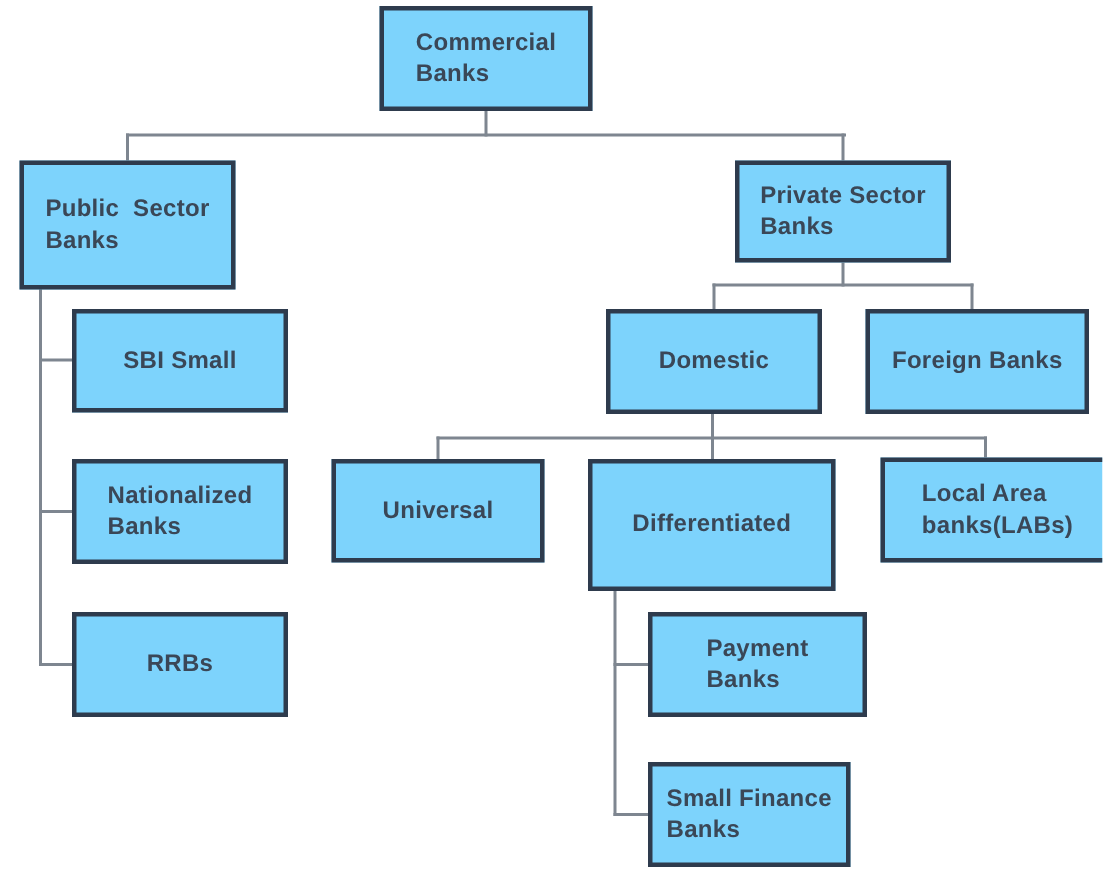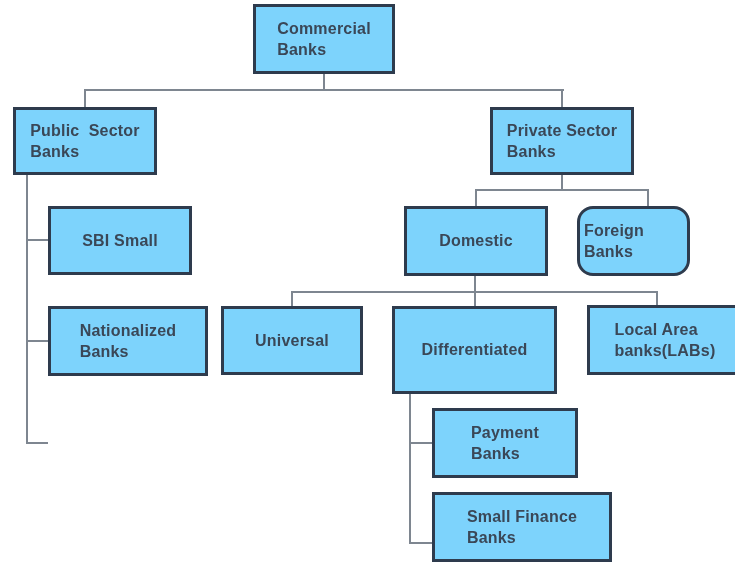--- a/index.html
+++ b/index.html
@@ -32,32 +32,32 @@
     padding: 2px 4px;
   }
   .line {
     position: absolute;
     background: var(--connector, #7e8690);
     z-index: 1;
   }
 
   
   .n-commercial     { left:253px; top:4px;   width:142px; height:70px; }
-  .n-public         { left:13px;  top:107px; width:144px; height:68px; }
+  .n-public         { left:13px;  top:107px; width:144px; height:86px; }
   .n-private        { left:490px; top:107px; width:144px; height:68px; }
   .n-sbi            { left:48px;  top:206px; width:144px; height:69px; }
-  .n-nationalized   { left:48px;  top:306px; width:160px; height:70px; }
+  .n-nationalized   { left:48px;  top:306px; width:144px; height:70px; }
   .n-rrbs           { left:48px;  top:408px; width:144px; height:70px; }
   .n-domestic       { left:404px; top:206px; width:144px; height:70px; }
-  .n-foreign        { left:577px; top:206px; width:113px; height:70px;border-radius:16px; }
+  .n-foreign        { left:577px; top:206px; width:149px; height:70px; }
   .n-universal      { left:221px; top:306px; width:142px; height:69px; }
   .n-differentiated { left:392px; top:306px; width:165px; height:88px; }
   .n-labs           { left:587px; top:305px; width:156px; height:70px; }
   .n-payment        { left:432px; top:408px; width:146px; height:70px; }
-  .n-smallfinance   { left:432px; top:492px; width:180px; height:70px; }
+  .n-smallfinance   { left:432px; top:508px; width:135px; height:70px; }
 
   
   .l-a1 { left:323px; top:74px;  width:2px;   height:17px; }
   .l-a2 { left:84px;  top:89px;  width:480px; height:2px;  }
   .l-a3 { left:84px;  top:89px;  width:2px;   height:18px; }
   .l-a4 { left:561px; top:89px;  width:2px;   height:18px; }
   .l-b1 { left:561px; top:175px; width:2px;   height:16px; }
   .l-b2 { left:475px; top:189px; width:174px; height:2px;  }
   .l-b3 { left:475px; top:189px; width:2px;   height:17px; }
   .l-b4 { left:647px; top:189px; width:2px;   height:17px; }
@@ -116,20 +116,23 @@
     <span class="node-label">Private Sector
 Banks</span>
   </div>
   <div class="node n-sbi">
     <span class="node-label">SBI Small</span>
   </div>
   <div class="node n-nationalized">
     <span class="node-label">Nationalized
 Banks</span>
   </div>
+  <div class="node n-rrbs">
+    <span class="node-label">RRBs</span>
+  </div>
   <div class="node n-domestic">
     <span class="node-label">Domestic</span>
   </div>
   <div class="node n-foreign">
     <span class="node-label">Foreign Banks</span>
   </div>
   <div class="node n-universal">
     <span class="node-label">Universal</span>
   </div>
   <div class="node n-differentiated">

